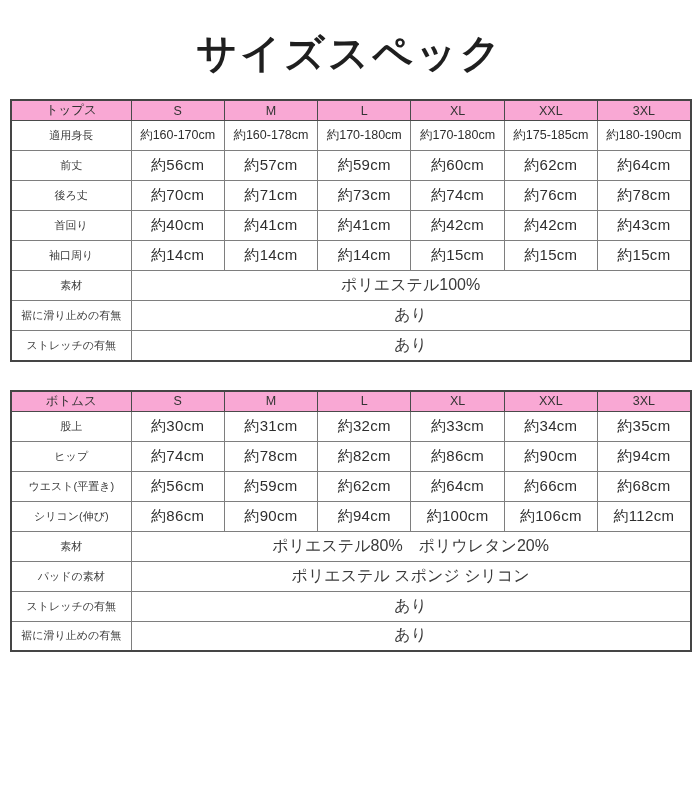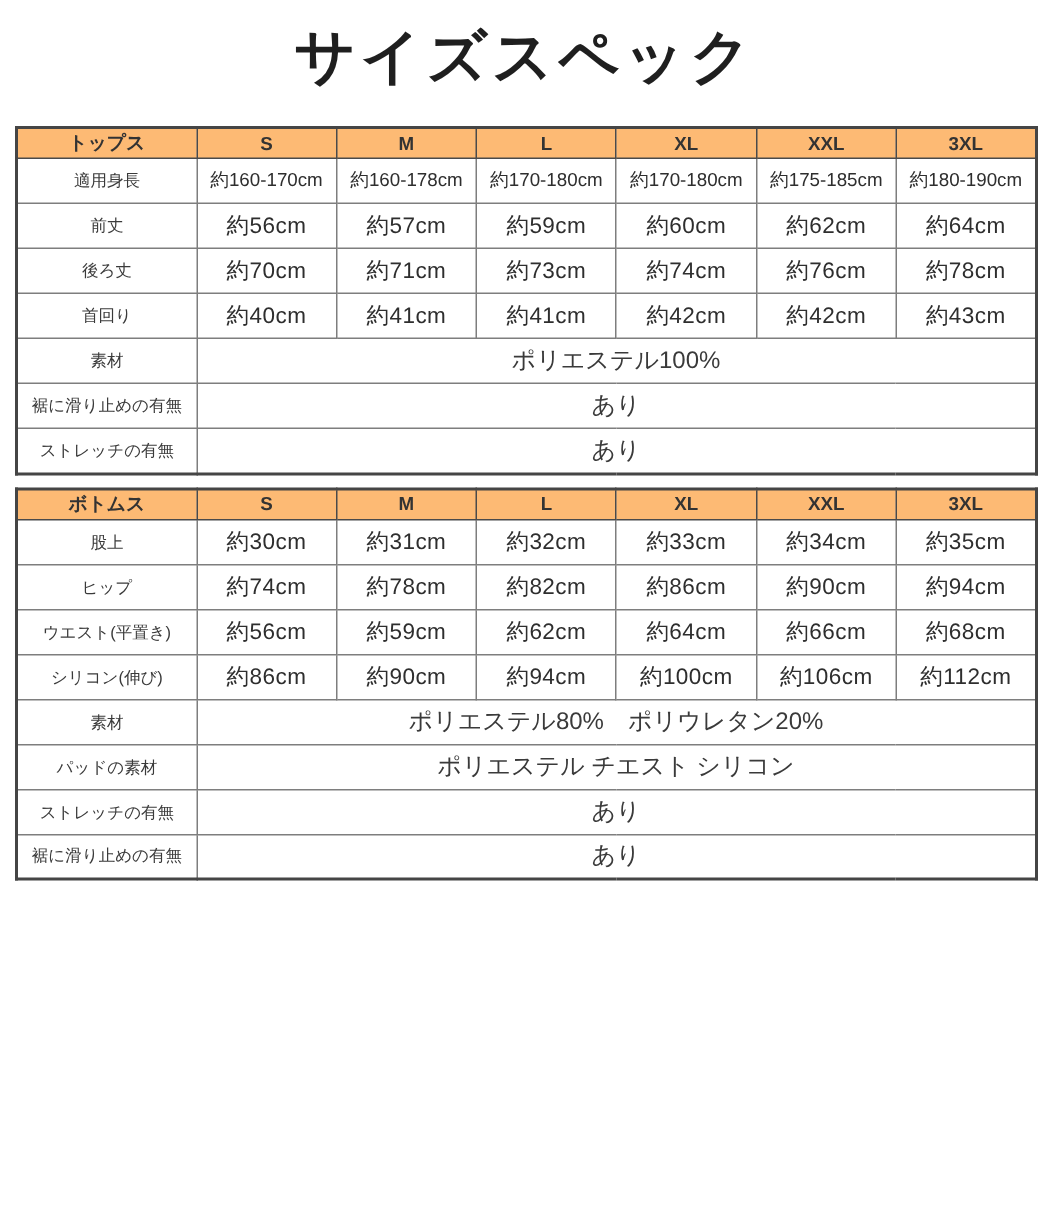--- a/index.html
+++ b/index.html
@@ -11,46 +11,46 @@
     font-family: "Liberation Sans", "DejaVu Sans", sans-serif;
   }
   .page {
     width: 700px;
     height: 812px;
     background: #ffffff;
     overflow: hidden;
   }
   .title {
     margin: 0;
-    padding-top: 12px;
+    padding-top: 27px;
     text-align: center;
     font-size: 40px;
     font-weight: 600;
     letter-spacing: 3px;
     color: #1f1f1f;
     line-height: 1.3;
   }
   table.spec-table {
     border-collapse: collapse;
     table-layout: fixed;
     width: 680px;
     margin-left: 10px;
     border: 2px solid #454545;
   }
   table.spec-table.first { margin-top: 20px; }
-  table.spec-table.second { margin-top: 8px; }
+  table.spec-table.second { margin-top: 28px; }
   col.c-label { width: 120px; }
   col.c-size  { width: 93.3px; }
   .spec-table th {
     height: 17px;
     padding: 1px 2px;
-    background: #fdba74;
+    background: #f9a8d4;
     border: 1px solid #4a4a4a;
     font-size: 12.5px;
-    font-weight: 700;
+    font-weight: 400;
     color: #333333;
     text-align: center;
     vertical-align: middle;
   }
   .spec-table td {
     height: 30px;
     padding: 1px 2px;
     border: 1px solid #7e7e7e;
     text-align: center;
     vertical-align: middle;
@@ -134,20 +134,29 @@
         <tr>
           <td class="row-label">首回り</td>
           <td class="value-cell">約40cm</td>
           <td class="value-cell">約41cm</td>
           <td class="value-cell">約41cm</td>
           <td class="value-cell">約42cm</td>
           <td class="value-cell">約42cm</td>
           <td class="value-cell">約43cm</td>
         </tr>
         <tr>
+          <td class="row-label">袖口周り</td>
+          <td class="value-cell">約14cm</td>
+          <td class="value-cell">約14cm</td>
+          <td class="value-cell">約14cm</td>
+          <td class="value-cell">約15cm</td>
+          <td class="value-cell">約15cm</td>
+          <td class="value-cell">約15cm</td>
+        </tr>
+        <tr>
           <td class="row-label">素材</td>
           <td class="span-cell" colspan="6">ポリエステル100%</td>
         </tr>
         <tr>
           <td class="row-label">裾に滑り止めの有無</td>
           <td class="span-cell" colspan="6">あり</td>
         </tr>
         <tr>
           <td class="row-label">ストレッチの有無</td>
           <td class="span-cell" colspan="6">あり</td>
@@ -212,21 +221,21 @@
           <td class="value-cell">約100cm</td>
           <td class="value-cell">約106cm</td>
           <td class="value-cell">約112cm</td>
         </tr>
         <tr>
           <td class="row-label">素材</td>
           <td class="span-cell" colspan="6">ポリエステル80%　ポリウレタン20%</td>
         </tr>
         <tr>
           <td class="row-label">パッドの素材</td>
-          <td class="span-cell" colspan="6">ポリエステル チエスト シリコン</td>
+          <td class="span-cell" colspan="6">ポリエステル スポンジ シリコン</td>
         </tr>
         <tr>
           <td class="row-label">ストレッチの有無</td>
           <td class="span-cell" colspan="6">あり</td>
         </tr>
         <tr>
           <td class="row-label">裾に滑り止めの有無</td>
           <td class="span-cell" colspan="6">あり</td>
         </tr>
       </tbody>

